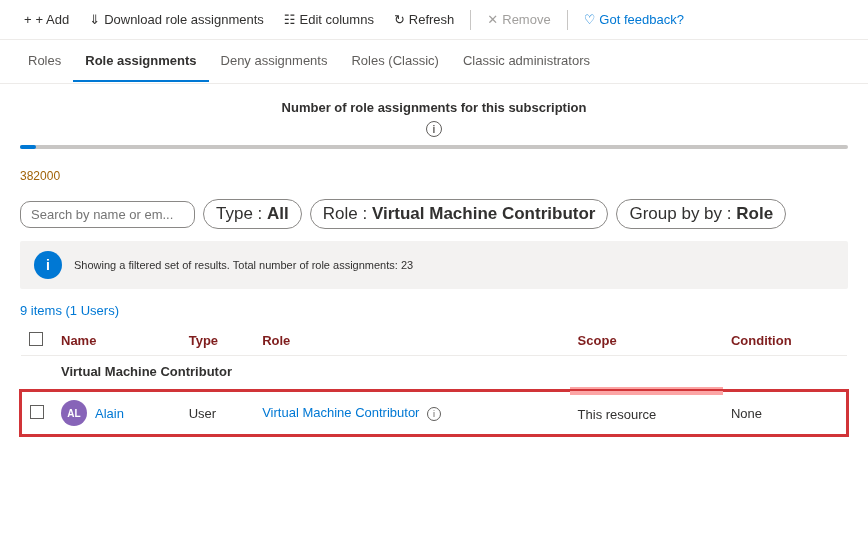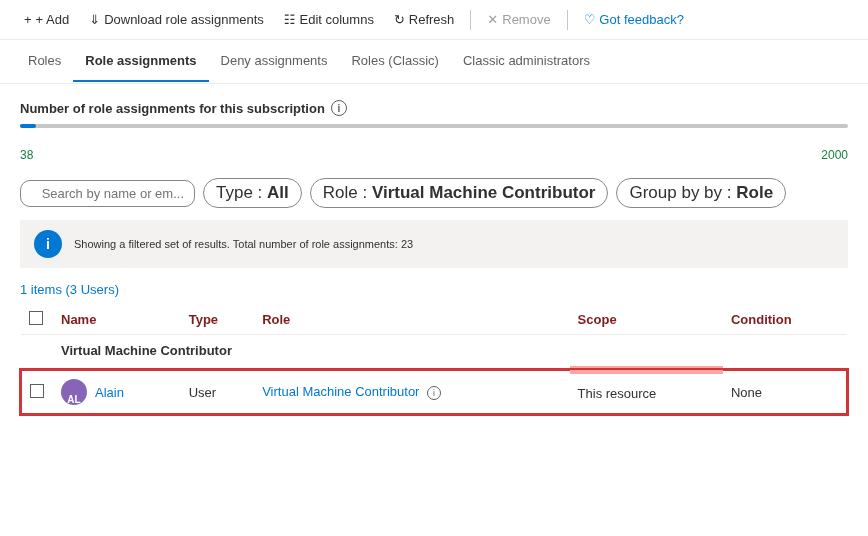--- a/index.html
+++ b/index.html
@@ -26,31 +26,31 @@
       padding: 12px 12px; cursor: pointer; font-size: 13px; color: #605e5c;
       border-bottom: 2px solid transparent; white-space: nowrap;
     }
     .tab.active { color: #323130; border-bottom: 2px solid #0078d4; font-weight: 600; }
 
     
     .content { padding: 16px 20px; }
 
     
     .progress-section { margin-bottom: 16px; }
-    .progress-title { display: flex; align-items: center; gap: 6px; font-weight: 600; font-size: 13px; margin-bottom: 8px; }
+    .progress-title { display: flex; align-items: center; gap: 6px; font-weight: 600; font-size: 13px; margin-bottom: 8px; flex-direction: column; }
     .info-icon { width: 16px; height: 16px; border-radius: 50%; border: 1px solid #605e5c; display: inline-flex; align-items: center; justify-content: center; font-size: 10px; color: #605e5c; cursor: pointer; }
     .progress-bar-container { position: relative; height: 4px; background: #c8c6c4; border-radius: 2px; margin-bottom: 4px; }
     .progress-bar-fill { height: 4px; background: #0078d4; border-radius: 2px; width: 1.9%; }
-    .progress-labels { display: flex; justify-content: space-between; font-size: 12px; color: #15803d; margin-top: 20px; }
+    .progress-labels { display: flex; font-size: 12px; color: #a16207; margin-top: 20px; }
 
     
     .filter-row { display: flex; align-items: center; gap: 8px; margin-bottom: 12px; flex-wrap: wrap; }
     .filter-input {
       border: 1px solid #8a8886; border-radius: 10px; padding: 5px 10px;
-      font-size: 13px; color: #323130; width: 175px; outline: none; text-align: right;
+      font-size: 13px; color: #323130; width: 175px; outline: none;
     }
     .filter-chip {
       border: 1px solid #8a8886; border-radius: 16px; padding: 4px 12px;
       font-size: 17px; color: #323130; cursor: pointer; background: #fff; white-space: nowrap;
     }
     .filter-chip strong { font-weight: 600; }
 
     
     .info-banner {
       display: flex; align-items: center; gap: 12px;
@@ -74,21 +74,21 @@
     .th-checkbox { width: 32px; }
     .checkbox { width: 14px; height: 14px; border: 1px solid #605e5c; display: inline-block; cursor: pointer; background: #fff; }
 
     
     .role-group-row { background: #fff; }
     .role-group-label { font-weight: 600; font-size: 13px; color: #323130; padding: 8px 8px; }
 
     
     .avatar {
       width: 26px; height: 26px; border-radius: 50%; background: #8764b8;
-      display: flex; align-items: flex-end; justify-content: center;
+      display: flex; align-items: center; justify-content: center;
       color: #fff; font-size: 10px; font-weight: 600; flex-shrink: 0;
     }
     .name-cell { display: flex; align-items: center; gap: 8px; }
     .name-link { color: #0078d4; text-decoration: none; cursor: pointer; }
 
     .role-link { color: #0078d4; text-decoration: none; cursor: pointer; }
 
     .main-wrapper { position: relative; height: 496px; overflow: hidden; }
   </style>
 </head>
@@ -162,21 +162,21 @@
     </div>
 
     <div class="info-banner">
       <div class="info-circle">
         <span>i</span>
       </div>
       <span class="info-banner-text">Showing a filtered set of results. Total number of role assignments: 23</span>
     </div>
 
     <div class="table-meta">
-      <span>1 items (3 Users)</span>
+      <span>9 items (1 Users)</span>
     </div>
 
     <table class="data-table">
       <thead>
         <tr>
           <th class="th-checkbox">
             <span class="checkbox"></span>
           </th>
           <th>Name</th>
           <th>Type</th>

